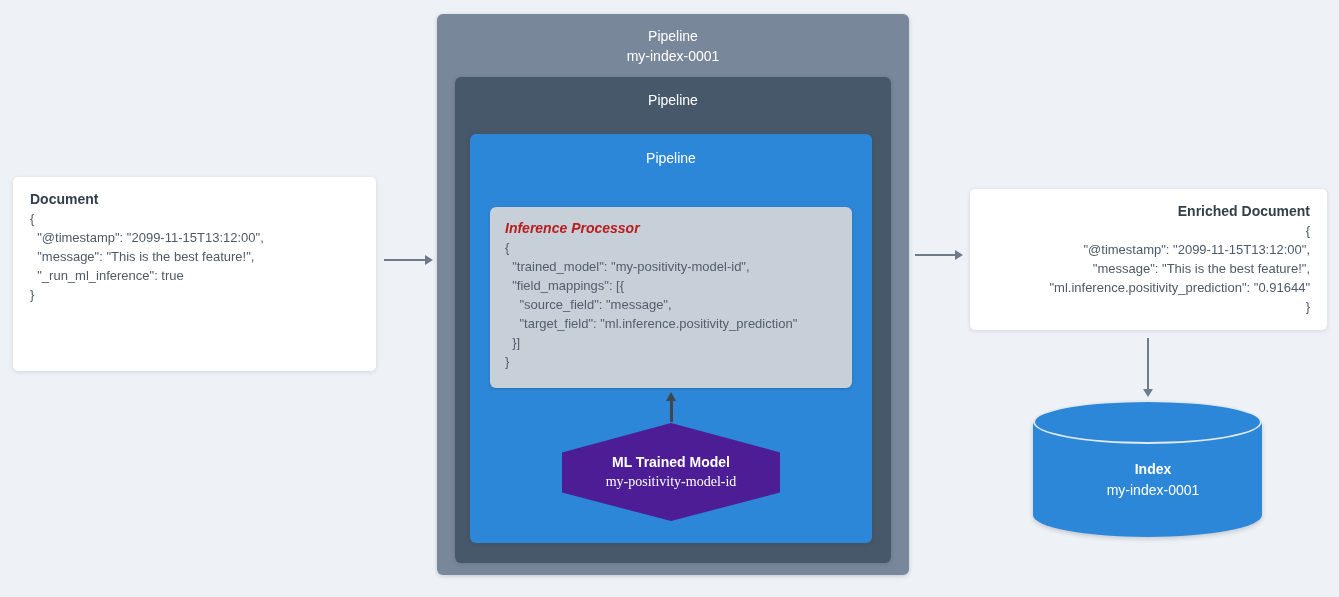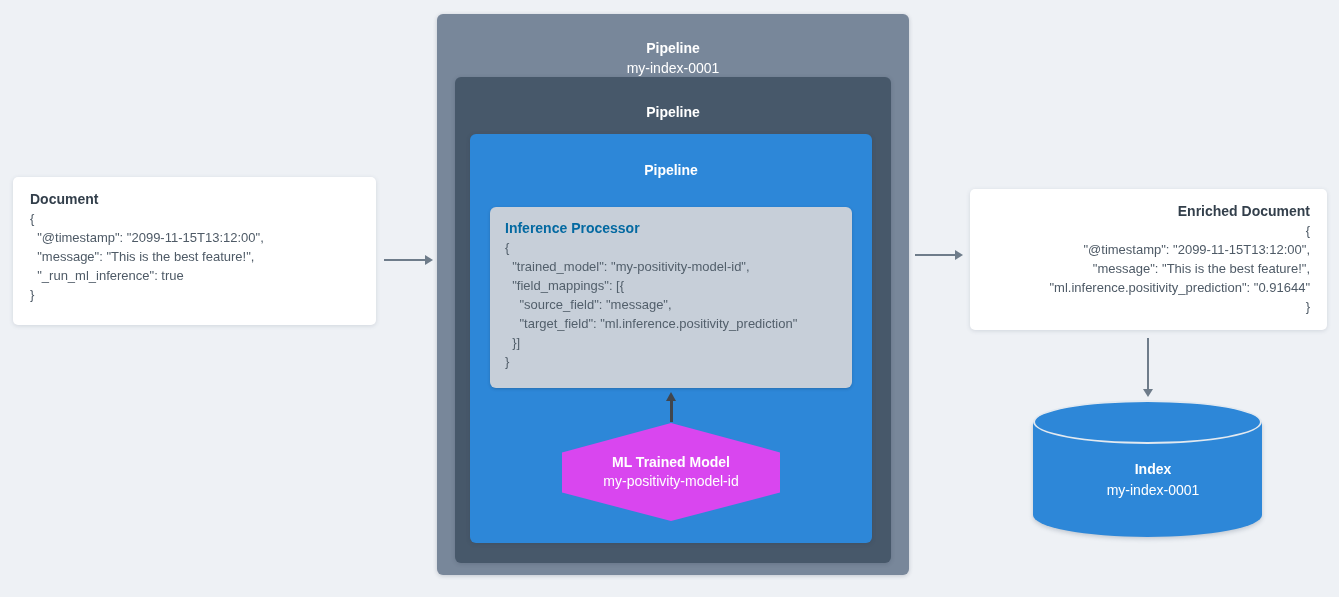--- a/index.html
+++ b/index.html
@@ -16,41 +16,41 @@
     padding:13px 17px;
   }
   .card-title { font-size:14px; font-weight:700; color:#333f4b; line-height:19px; white-space:pre; }
   .code-line  { font-size:13px; color:#4e5a66; line-height:19px; white-space:pre; }
   
   .pipe-box { position:absolute; border-radius:6px; box-shadow:0 1px 4px rgba(40,55,75,0.22); }
   .pipe-outer { left:437px; top:14px;  width:472px; height:561px; background:#78879a; }
   .pipe-inner { left:455px; top:77px;  width:436px; height:486px; background:#47586a; }
   .pipe-blue  { left:470px; top:134px; width:402px; height:409px; background:#2d87d8; }
   .pipe-head { position:absolute; left:0; right:0; text-align:center; color:#ffffff; }
-  .pipe-head .ph-title { font-size:14px; font-weight:700; line-height:20px;margin-top:12px; }
+  .pipe-head .ph-title { font-size:14px; font-weight:400; line-height:20px; }
   .pipe-head .ph-name  { font-size:14px; line-height:20px; }
   .ph-outer { top:12px; } .ph-inner { top:13px; } .ph-blue { top:14px; }
   
   .processor {
     position:absolute; left:490px; top:207px; width:362px; height:181px;
     background:#c7cfd9; border-radius:6px; padding:12px 15px;
     box-shadow:0 1px 3px rgba(20,40,60,0.25);
   }
-  .processor .card-title { color:#0369a1; }
+  .processor .card-title { color:#b91c1c;font-style:italic; }
   .processor .code-line  { color:#525f6b; }
   
   .hexagon {
     position:absolute; left:562px; top:423px; width:218px; height:98px;
-    background:#d946ef;
+    background:#4c1d95;
     clip-path:polygon(50% 0%, 100% 30%, 100% 71%, 50% 100%, 0% 71%, 0% 30%);
     display:flex; flex-direction:column; align-items:center; justify-content:center;
     color:#ffffff; text-align:center;
   }
   .hexagon .hx-title { font-size:14px; font-weight:700; line-height:19px; }
-  .hexagon .hx-name  { font-size:14px; line-height:19px; }
+  .hexagon .hx-name  { font-size:14px; line-height:19px;font-family:Liberation Serif, serif; }
   
   .cylinder { position:absolute; left:1033px; top:400px; width:229px; height:137px; }
   .cyl-body {
     position:absolute; left:0; right:0; top:22px; bottom:0;
     background:#2d87d8;
     border-radius:0 0 115px 115px / 0 0 22px 22px;
     box-shadow:0 2px 4px rgba(60,80,105,0.25);
   }
   .cyl-top {
     position:absolute; left:0; right:0; top:0; height:44px;
@@ -82,21 +82,21 @@
     content:''; position:absolute; top:-9px; left:-4px;
     border-bottom:9px solid #41464d;
     border-left:5.5px solid transparent; border-right:5.5px solid transparent;
   }
 </style>
 </head>
 <body>
 
 <div class="canvas">
 
-  <div class="card" style="left:13px; top:177px; width:363px; height:148px;">
+  <div class="card" style="left:13px; top:177px; width:363px; height:194px;">
     <div class="card-title">Document</div>
     <div class="code-line">{</div>
     <div class="code-line">  "@timestamp": "2099-11-15T13:12:00",</div>
     <div class="code-line">  "message": "This is the best feature!",</div>
     <div class="code-line">  "_run_ml_inference": true</div>
     <div class="code-line">}</div>
   </div>
 
   <div class="arrow-h" style="left:384px; top:259px; width:41px;"></div>
 

